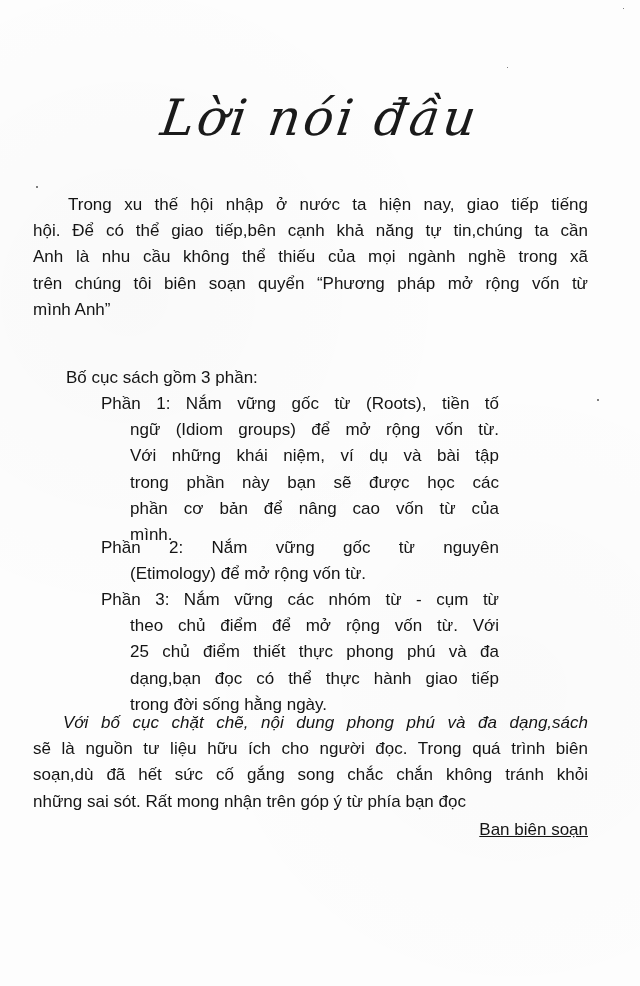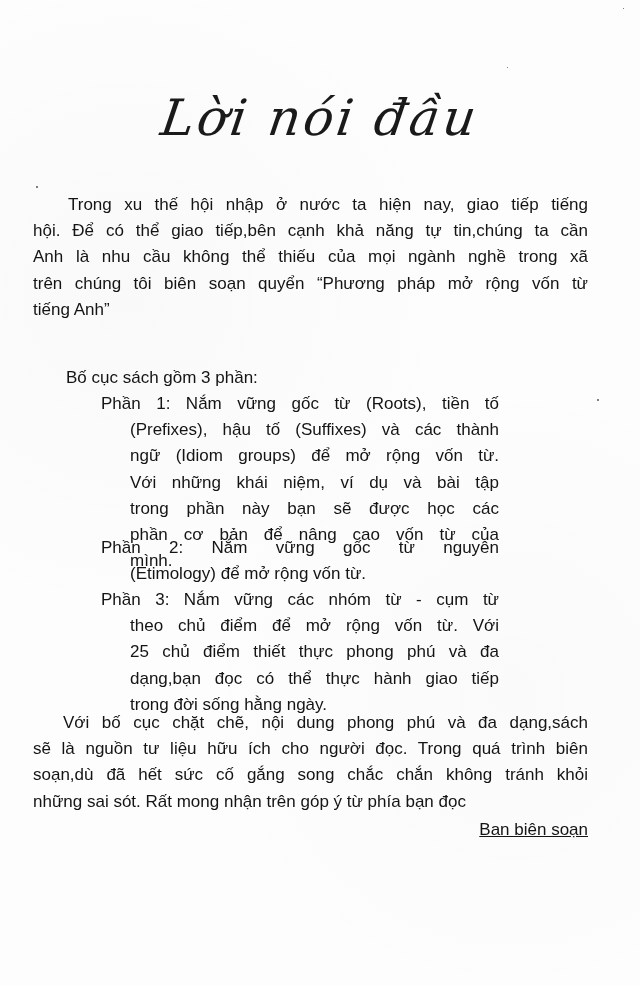--- a/index.html
+++ b/index.html
@@ -57,49 +57,48 @@
       white-space: normal;
     }
     #intro { left: 33px; top: 192px; width: 555px; }
     #intro .first { padding-left: 35px; }
     #outline-heading { left: 66px; top: 365px; }
     #part1 { left: 101px; top: 391px; width: 398px; }
     #part2 { left: 101px; top: 535px; width: 398px; }
     #part3 { left: 101px; top: 587px; width: 398px; }
     .indent { padding-left: 29px; }
     #closing { left: 33px; top: 710px; width: 555px; }
-    #closing .first { padding-left: 30px; }
+    #closing .first { padding-left: 30px; font-style: italic; }
     #signature { right: 52px; top: 817px; text-align: right; text-decoration: underline; }
     .speck {
       position: absolute;
       width: 2px; height: 2px;
       background: #555;
       border-radius: 1px;
     }
   </style>
 </head>
 <body>
 
 <div class="page">
 
   <div class="title">Lời nói đầu</div>
 
   <div class="block text" id="intro">
     <span class="line justify first">Trong xu thế hội nhập ở nước ta hiện nay, giao tiếp tiếng</span>
     <span class="line justify">hội. Để có thể giao tiếp,bên cạnh khả năng tự tin,chúng ta cần</span>
     <span class="line justify">Anh là nhu cầu không thể thiếu của mọi ngành nghề trong xã</span>
     <span class="line justify">trên chúng tôi biên soạn quyển “Phương pháp mở rộng vốn từ</span>
-    <span class="line">tiếng Anh”</span>
+    <span class="line">mình Anh”</span>
   </div>
 
   <div class="block text" id="outline-heading">Bố cục sách gồm 3 phần:</div>
 
   <div class="block text" id="part1">
     <span class="line justify">Phần 1: Nắm vững gốc từ (Roots), tiền tố</span>
-    <span class="line justify indent">(Prefixes), hậu tố (Suffixes) và các thành</span>
     <span class="line justify indent">ngữ (Idiom groups) để mở rộng vốn từ.</span>
     <span class="line justify indent">Với những khái niệm, ví dụ và bài tập</span>
     <span class="line justify indent">trong phần này bạn sẽ được học các</span>
     <span class="line justify indent">phần cơ bản để nâng cao vốn từ của</span>
     <span class="line indent">mình.</span>
   </div>
 
   <div class="block text" id="part2">
     <span class="line justify">Phần 2: Nắm vững gốc từ nguyên</span>
     <span class="line indent">(Etimology) để mở rộng vốn từ.</span>

